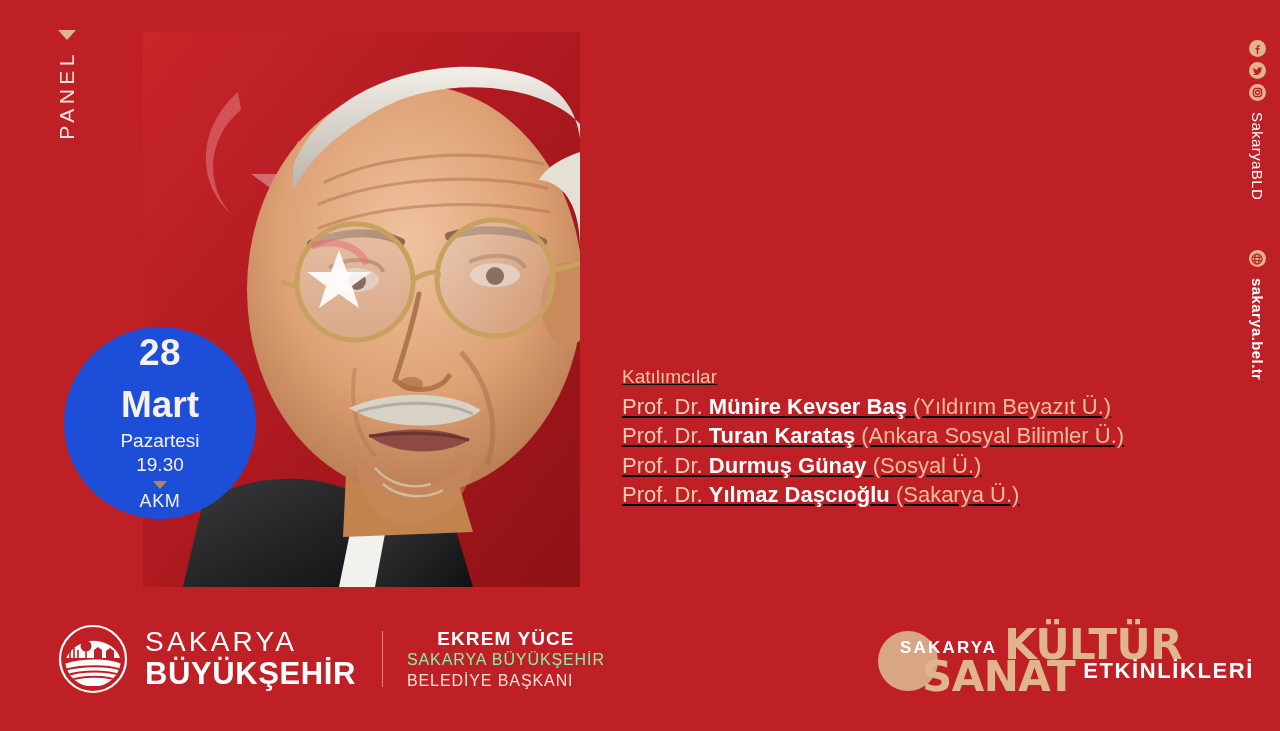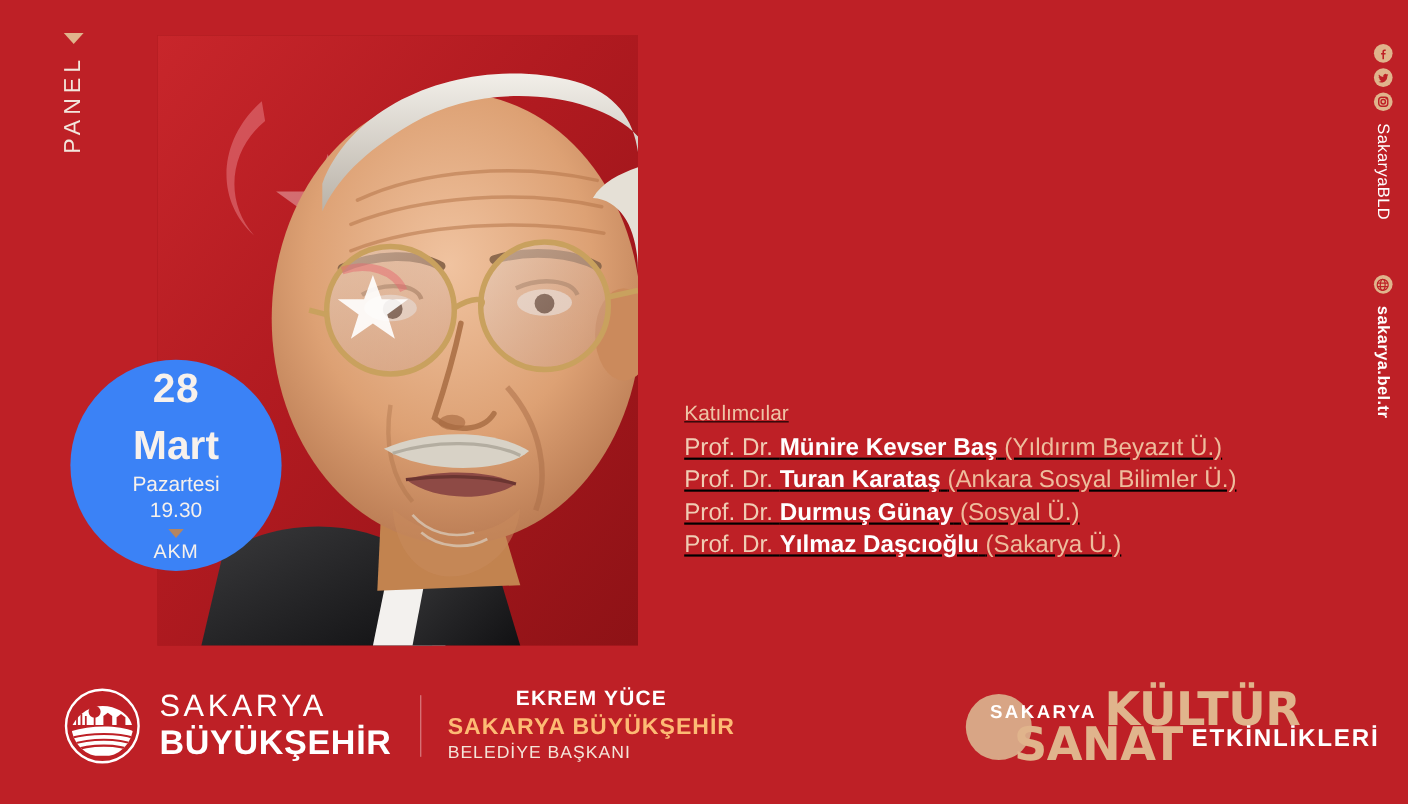--- a/index.html
+++ b/index.html
@@ -31,21 +31,21 @@
   
   .photo {
     position:absolute; left:143px; top:32px; width:437px; height:555px;
     overflow:hidden; background:#a8191d;
   }
   .photo svg { display:block; width:100%; height:100%; }
 
   
   .date-circle {
     position:absolute; left:64px; top:327px; width:192px; height:192px;
-    border-radius:50%; background:#3b82f6;
+    border-radius:50%; background:#1d4ed8;
     display:flex; flex-direction:column; align-items:center; justify-content:center;
     color:#f7f1ec; text-align:center; z-index:5;
   }
   .date-day { font-size:37px; font-weight:700; line-height:1.0; letter-spacing:0.5px; }
   .date-month { font-size:37px; font-weight:700; line-height:1.05; letter-spacing:0px; margin-top:15px; }
   .date-weekday { font-size:19px; font-weight:400; line-height:1.3; margin-top:4px; }
   .date-time { font-size:19px; font-weight:400; line-height:1.25; }
   .date-tri {
     width:0; height:0; margin:4px 0 2px;
     border-left:7px solid transparent; border-right:7px solid transparent;
@@ -92,21 +92,21 @@
 
   
   .footer-left { position:absolute; left:58px; top:624px; display:flex; align-items:center; }
   .emblem { width:70px; height:70px; flex:none; }
   .sk-text { margin-left:17px; color:#fff; }
   .sk-1 { font-size:28px; letter-spacing:3.2px; font-weight:400; line-height:1.08; }
   .sk-2 { font-size:31px; letter-spacing:0.6px; font-weight:700; line-height:1.1; }
   .divider { width:1px; height:56px; background:rgba(255,255,255,.45); margin:0 24px 0 26px; }
   .mayor { color:#fff; }
   .m-1 { font-size:19px; font-weight:700; letter-spacing:1.1px; line-height:1.25;text-align:center; }
-  .m-2 { font-size:21px; font-weight:700; letter-spacing:0.9px; line-height:1.28; color:#fdba74; }
+  .m-2 { font-size:16px; font-weight:400; letter-spacing:0.9px; line-height:1.28; color:#86efac; }
   .m-3 { font-size:16px; font-weight:400; letter-spacing:0.9px; line-height:1.28; color:#f4e5da; }
 
   
   .footer-right { position:absolute; right:26px; top:625px; height:72px; display:flex; align-items:center; }
   .ks-circle {
     position:absolute; left:0; top:6px; width:60px; height:60px;
     border-radius:50%; background:#d8a585;
   }
   .ks-inner { position:relative; padding-left:22px; }
   .ks-row1 { display:flex; align-items:flex-end; }

